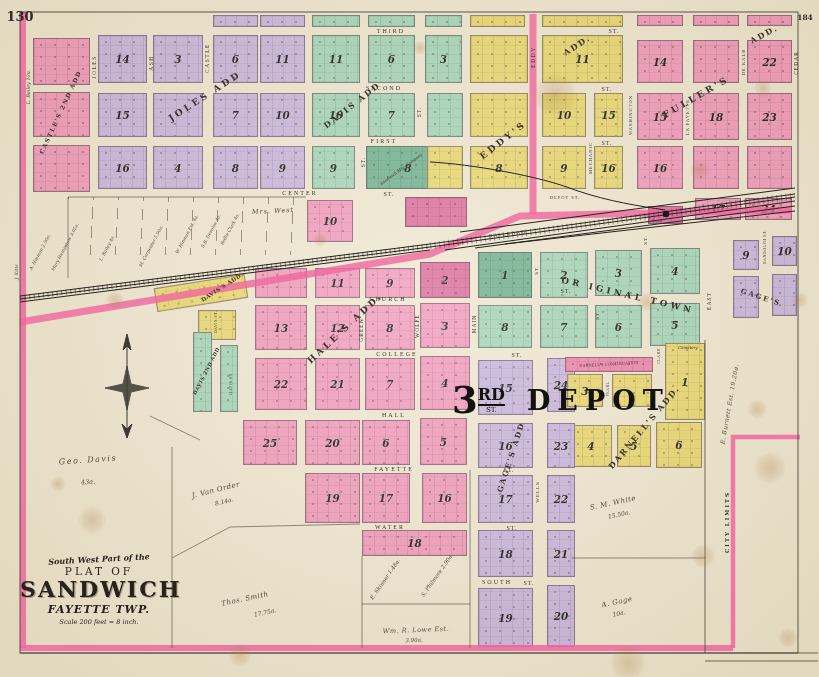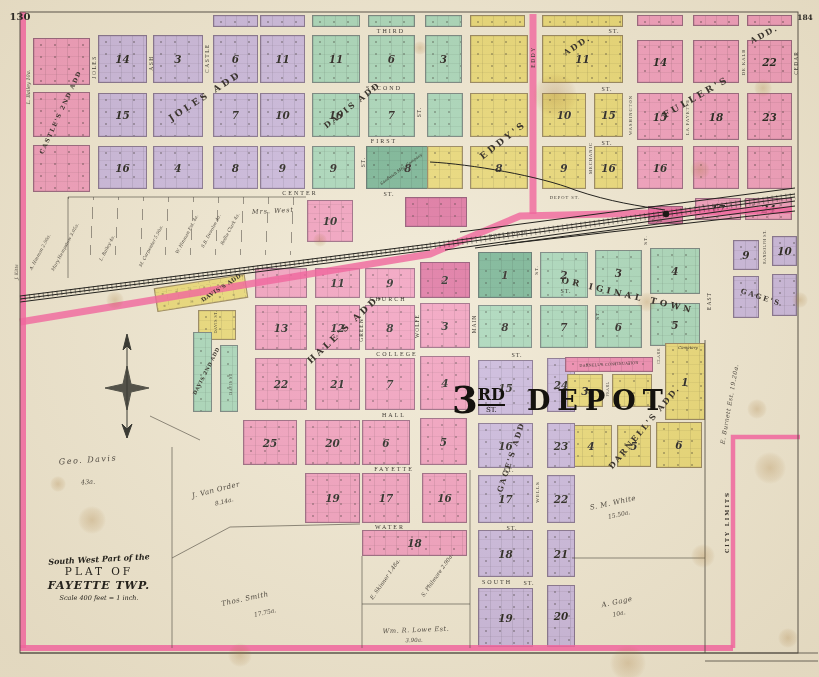--- a/index.html
+++ b/index.html
@@ -368,25 +368,26 @@
     <span>
       <div class="wrd">RD</div>
       <div class="wst">ST.</div>
     </span>
     <span class="wward">DEPOT</span>
   </div>
 
   <div id="titleblock">
     <div class="t1">South West Part of the</div>
     <div class="t2">PLAT OF</div>
+    <div class="t3">SANDWICH</div>
     <div class="t4">FAYETTE TWP.</div>
-    <div class="t5">Scale 400 feet = 1 inch.</div>
+    <div class="t5">Scale 200 feet = 8 inch.</div>
   </div>
 
-  <span class="lbl k-page" style="left:20px;top:16px;font-size:10px;">130</span>
+  <span class="lbl k-page" style="left:20px;top:16px;font-size:13px;">130</span>
   <span class="lbl k-page" style="left:805px;top:17px;font-size:7.5px;">184</span>
 <span class="lbl k-st" style="left: 391px; top: 31px; font-size: 6px; letter-spacing: 2px; --r: 0deg;">THIRD</span>
     <span class="lbl k-st" style="left: 614px; top: 31px; font-size: 6px; letter-spacing: 1px; --r: 0deg;">ST.</span>
     <span class="lbl k-st" style="left: 384px; top: 88px; font-size: 6px; letter-spacing: 2px; --r: 0deg;">SECOND</span>
     <span class="lbl k-st" style="left: 607px; top: 89px; font-size: 6px; letter-spacing: 1px; --r: 0deg;">ST.</span>
     <span class="lbl k-st" style="left: 384px; top: 141px; font-size: 6px; letter-spacing: 2px; --r: 0deg;">FIRST</span>
     <span class="lbl k-st" style="left: 607px; top: 143px; font-size: 6px; letter-spacing: 1px; --r: 0deg;">ST.</span>
     <span class="lbl k-st" style="left: 300px; top: 193px; font-size: 6px; letter-spacing: 2px; --r: 0deg;">CENTER</span>
     <span class="lbl k-st" style="left: 389px; top: 194px; font-size: 6px; letter-spacing: 1px; --r: 0deg;">ST.</span>
     <span class="lbl k-st" style="left: 565px; top: 197px; font-size: 4.5px; letter-spacing: 1px; --r: 0deg;">DEPOT ST.</span>

